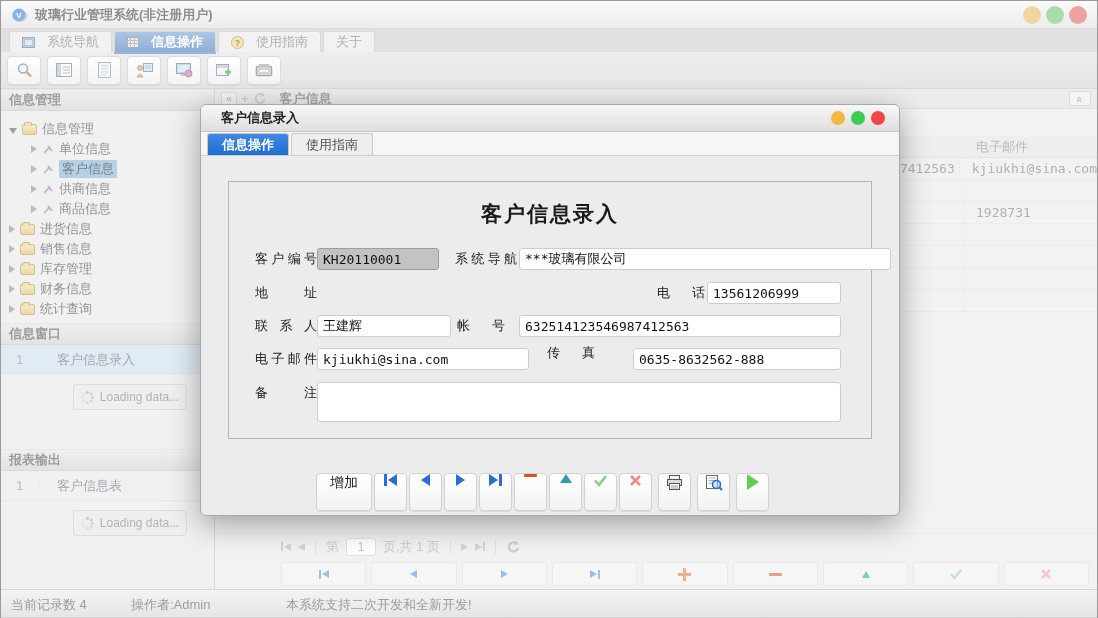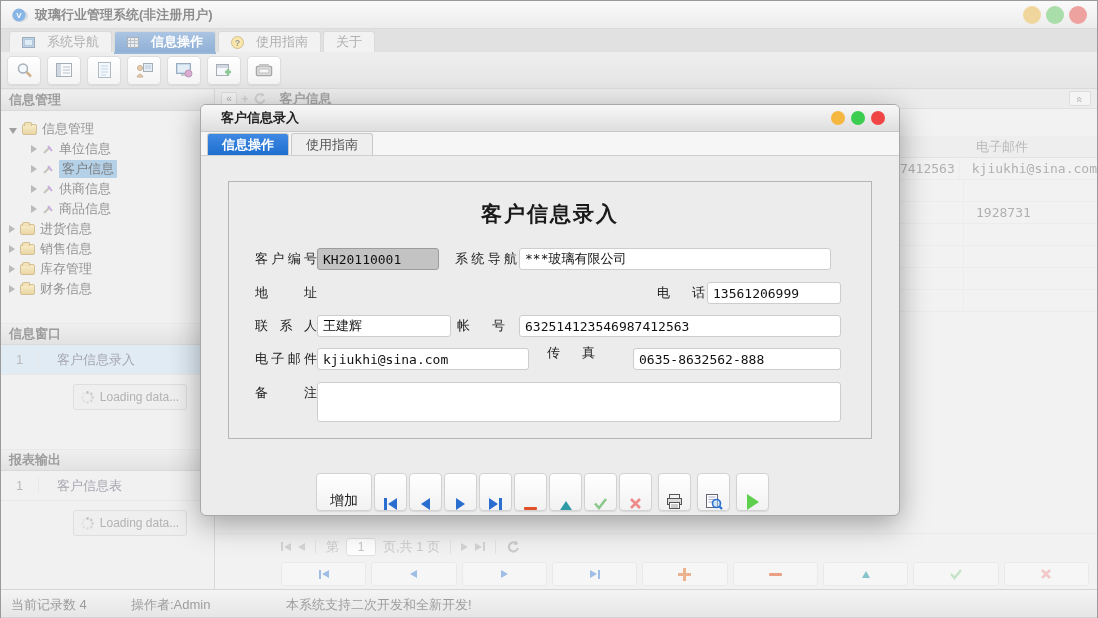--- a/index.html
+++ b/index.html
@@ -98,21 +98,21 @@
   .dtab { height:22px; padding:0 14px; display:flex; align-items:center; background:#eeeeee; border:1px solid #c9c9c9; border-bottom:none; border-radius:3px 3px 0 0; color:#555; }
   .dtab.active { background:linear-gradient(#3e89e2,#1f6fd0); color:#fff; font-weight:bold; }
   .dcontent { padding-top:25px; }
   .groupbox { position:relative; margin:0 27px; height:258px; border:1px solid #b5b5b5; background:#ececec; }
   .ftitle { position:absolute; top:18px; left:0; width:100%; text-align:center; font-size:21px; font-weight:600; color:#1a1a1a; letter-spacing:2px; }
   .flabel { position:absolute; height:22px; line-height:22px; color:#222; text-align:justify; text-align-last:justify; }
   .ffield { position:absolute; height:22px; border:1px solid #cdcdcd; border-radius:3px; background:#fff; font-family:"DejaVu Sans Mono", monospace; font-size:13px; color:#111; padding:0 5px; }
   .ffield.ro { background:#c3c3c3; border-color:#9c9c9c; }
   .ffield.area { height:40px; resize:none; font-family:"DejaVu Sans Mono", monospace; }
   .dbuttons { margin:34px 0 0 115px; display:flex; gap:2px; }
-  .dbtn { height:38px; background:linear-gradient(#ffffff,#f2f2f2); border:1px solid #d2d2d2; border-radius:4px; box-shadow:0 1px 1px rgba(0,0,0,.08); display:flex; align-items:flex-end; justify-content:center; gap:1px; }
+  .dbtn { height:38px; background:linear-gradient(#ffffff,#f2f2f2); border:1px solid #d2d2d2; border-radius:4px; box-shadow:0 1px 1px rgba(0,0,0,.08); display:flex; align-items:flex-start; justify-content:center; gap:1px; }
   .dbtn.txt { width:56px; font-size:14px; color:#222; }
   .dbtn.ico { width:33px; }
   .dbtn.gap { margin-left:4px; }
 </style>
 </head>
 <body>
 
 <div class="app">
 
   <div class="titlebar">
@@ -265,20 +265,25 @@
           </div>
         <div class="titem lv0">
             <span class="arrow-r"></span>
             <span class="folder"></span>
             <span>库存管理</span>
           </div>
         <div class="titem lv0">
             <span class="arrow-r"></span>
             <span class="folder"></span>
             <span>财务信息</span>
+          </div>
+        <div class="titem lv0">
+            <span class="arrow-r"></span>
+            <span class="folder"></span>
+            <span>统计查询</span>
           </div>
       </div>
 
       <div class="shead">
           <span>信息窗口</span>
         </div>
       <div class="lrow selected">
         <span class="num">1</span>
         <span class="lbl">客户信息录入</span>
       </div>
@@ -469,21 +474,21 @@
         </div>
     </div>
 
     <div class="dcontent">
       <div class="groupbox">
         <div class="ftitle">客户信息录入</div>
 
         <span class="flabel" style="left:26px;top:66px;width:62px">客户编号</span>
         <input class="ffield ro" style="left: 88px; top: 66px; width: 122px;" readonly="" value="KH20110001">
         <span class="flabel" style="left:226px;top:66px;width:62px">系统导航</span>
-        <input class="ffield" style="left: 290px; top: 66px; width: 312px;" value="***玻璃有限公司">
+        <input class="ffield" style="left: 290px; top: 66px; width: 372px;" value="***玻璃有限公司">
 
         <span class="flabel" style="left:26px;top:100px;width:62px">地 址</span>
         <span class="flabel" style="left:428px;top:100px;width:48px">电 话</span>
         <input class="ffield" style="left: 478px; top: 100px; width: 134px;" value="13561206999">
 
         <span class="flabel" style="left:26px;top:133px;width:62px">联 系 人</span>
         <input class="ffield" style="left: 88px; top: 133px; width: 134px;" value="王建辉">
         <span class="flabel" style="left:228px;top:133px;width:48px">帐 号</span>
         <input class="ffield" style="left: 290px; top: 133px; width: 322px;" value="632514123546987412563">
 

